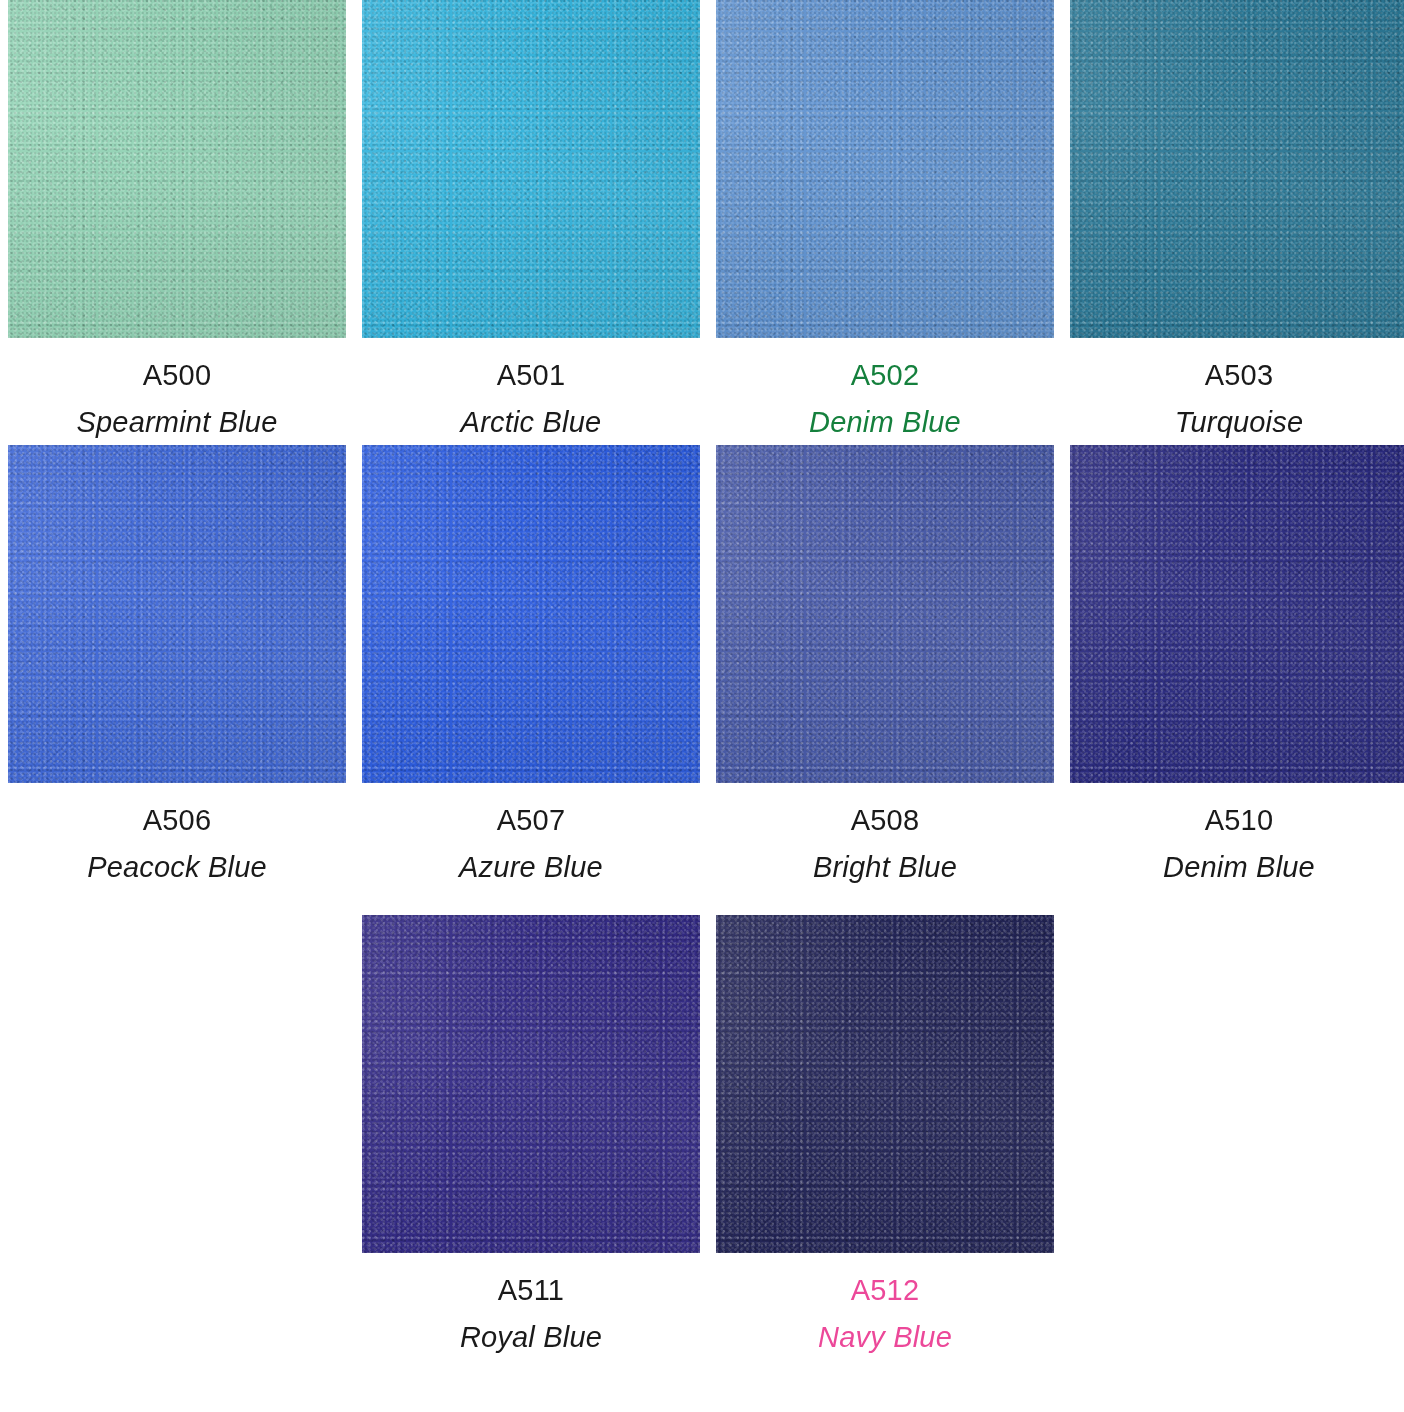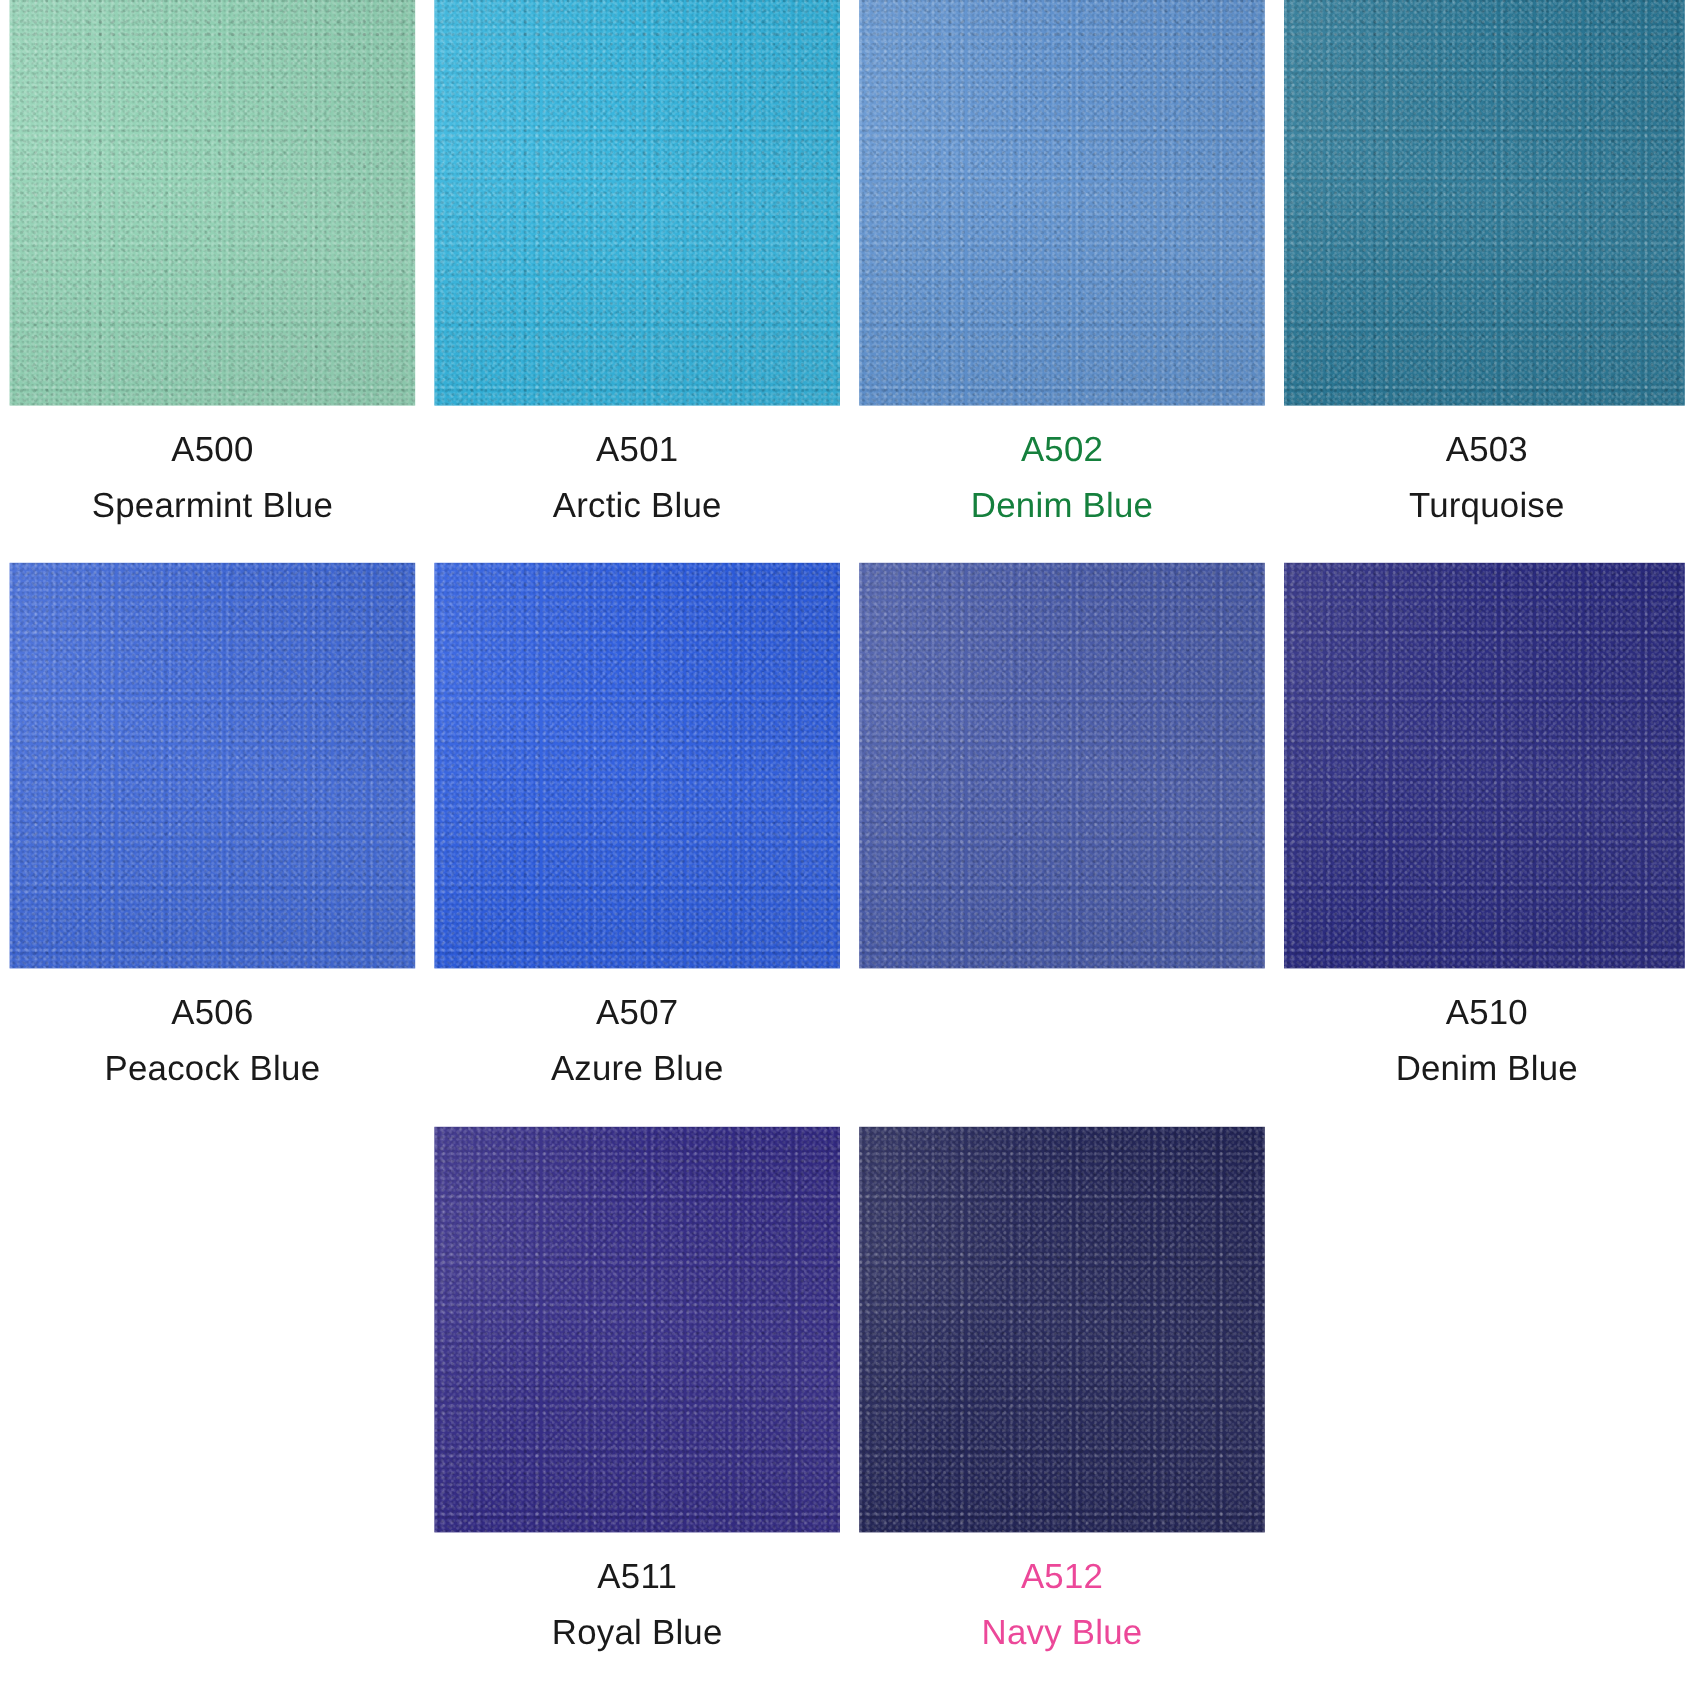--- a/index.html
+++ b/index.html
@@ -22,21 +22,21 @@
     padding: 0 8px;
   }
 
   .swatch-row {
     display: flex;
     justify-content: flex-start;
     gap: 16px;
   }
 
   .row-1 { margin-top: 0px; }
-  .row-2 { margin-top: 32px; }
+  .row-2 { margin-top: 8px; }
   .row-3 { margin-top: 33px; padding-left: 354px; }
 
   .swatch-cell {
     width: 338px;
     display: flex;
     flex-direction: column;
     align-items: center;
   }
 
   .swatch-chip {
@@ -86,20 +86,21 @@
   }
   .swatch-code {
     font-size: 29px;
     letter-spacing: 0.2px;
     margin-top: 23px;
   }
   .swatch-name {
     font-size: 29px;
     letter-spacing: 0.2px;
     margin-top: 18px;
+    font-style: italic;
   }
 </style>
 </head>
 <body style="background: rgb(255, 255, 255);">
 
 <div id="palette">
 
   <div class="swatch-row row-1">
     <div class="swatch-cell">
       <div class="swatch-chip" style="background-color: rgb(146, 211, 181);">
@@ -174,20 +175,24 @@
         <div class="swatch-name">Azure Blue</div>
       </div>
     </div>
 
     <div class="swatch-cell">
       <div class="swatch-chip" style="background-color: rgb(71, 89, 168);">
         <div class="grain-a"></div>
         <div class="grain-b"></div>
         <div class="grain-c"></div>
       </div>
+      <div class="swatch-caption" style="color: rgb(26, 26, 26);">
+        <div class="swatch-code">A508</div>
+        <div class="swatch-name">Bright Blue</div>
+      </div>
     </div>
 
     <div class="swatch-cell">
       <div class="swatch-chip" style="background-color: rgb(42, 42, 128);">
         <div class="grain-a"></div>
         <div class="grain-b"></div>
         <div class="grain-c"></div>
       </div>
       <div class="swatch-caption" style="color: rgb(26, 26, 26);">
         <div class="swatch-code">A510</div>

